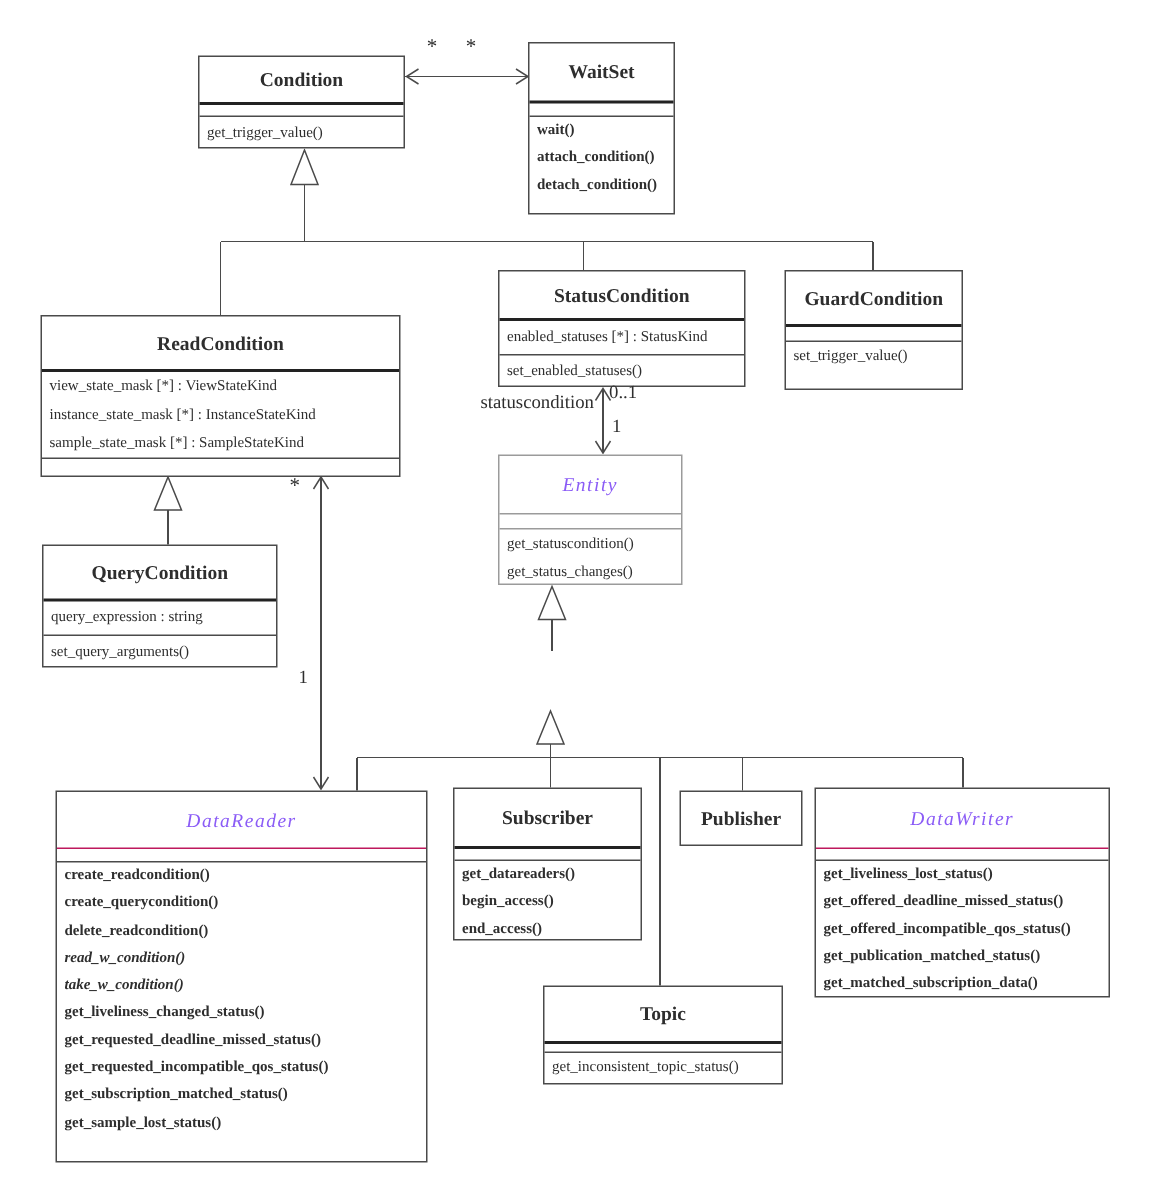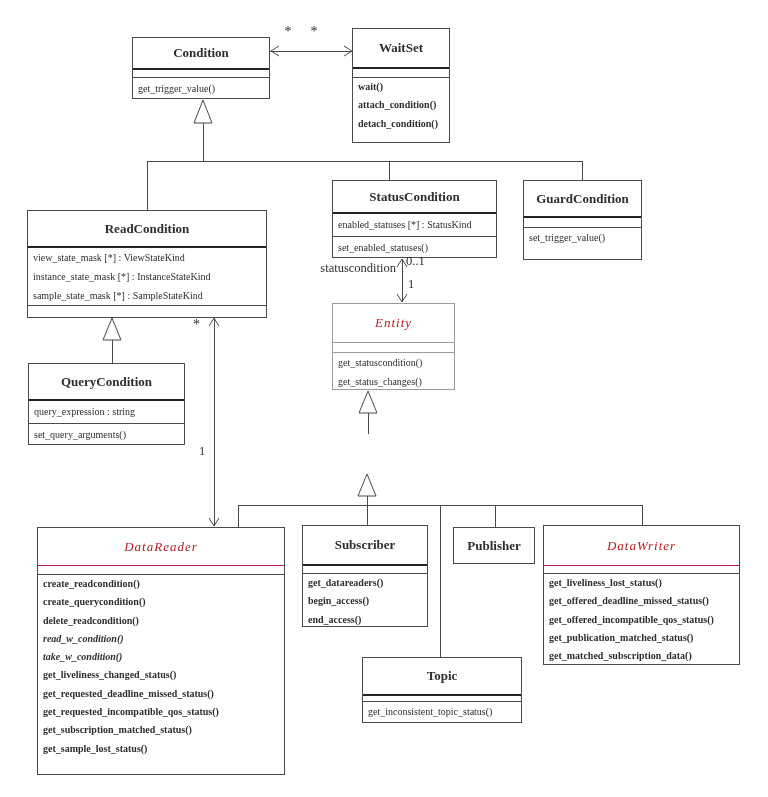--- a/index.html
+++ b/index.html
@@ -6,21 +6,21 @@
   #canvas{position:relative;width:768px;height:797px;background:#fff;overflow:hidden;
           font-family:"Liberation Serif","DejaVu Serif",serif;color:#2e2e2e;}
   svg.wires{position:absolute;left:0;top:0;pointer-events:none;}
   .uml-box{position:absolute;background:#fff;border:1px solid #4a4a4a;box-sizing:border-box;}
   .gray-box{border-color:#9b9b9b;}
   .title{display:flex;align-items:center;justify-content:center;
          font-weight:bold;font-size:13px;box-sizing:border-box;white-space:nowrap;}
   .tb2{border-bottom:2px solid #222;}
   .tb1{border-bottom:1px solid #be185d;}
   .tb1g{border-bottom:1px solid #9b9b9b;}
-  .abstract{font-weight:normal;font-style:italic;color:#b91c1c;letter-spacing:1px;}
+  .abstract{font-weight:normal;font-style:italic;color:#8b5cf6;letter-spacing:1px;}
   .strip{box-sizing:border-box;}
   .sb1{border-bottom:1px solid #4a4a4a;}
   .sb1g{border-bottom:1px solid #9b9b9b;}
   .attrs{box-sizing:border-box;border-bottom:1px solid #4a4a4a;}
   .row{padding-left:5px;font-size:10px;white-space:nowrap;overflow:hidden;box-sizing:border-box;}
   .rs{height:18.3px;line-height:18.3px;font-weight:bold;}
   .rm{height:19px;line-height:19px;}
   .rt{height:22px;line-height:21px;}
   .rt2{height:21px;line-height:20px;}
   .it{font-style:italic;}

